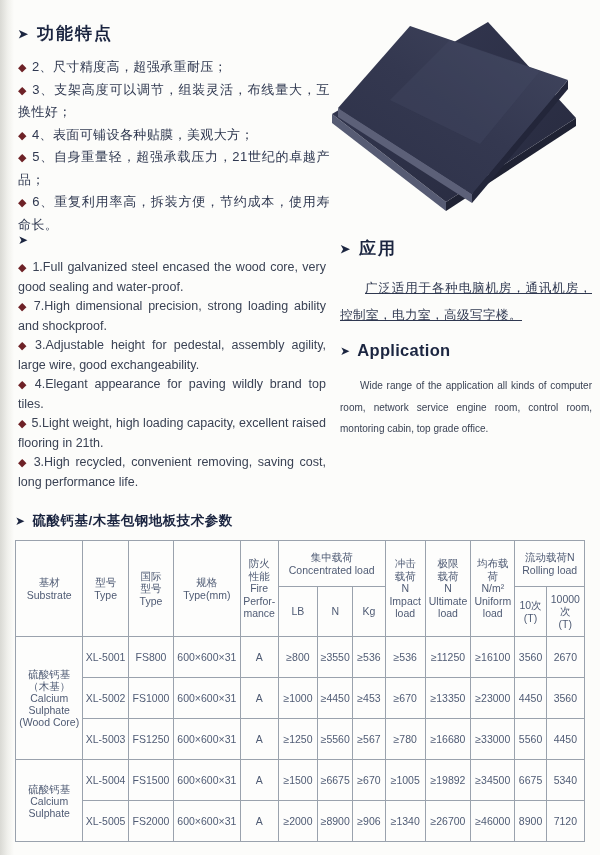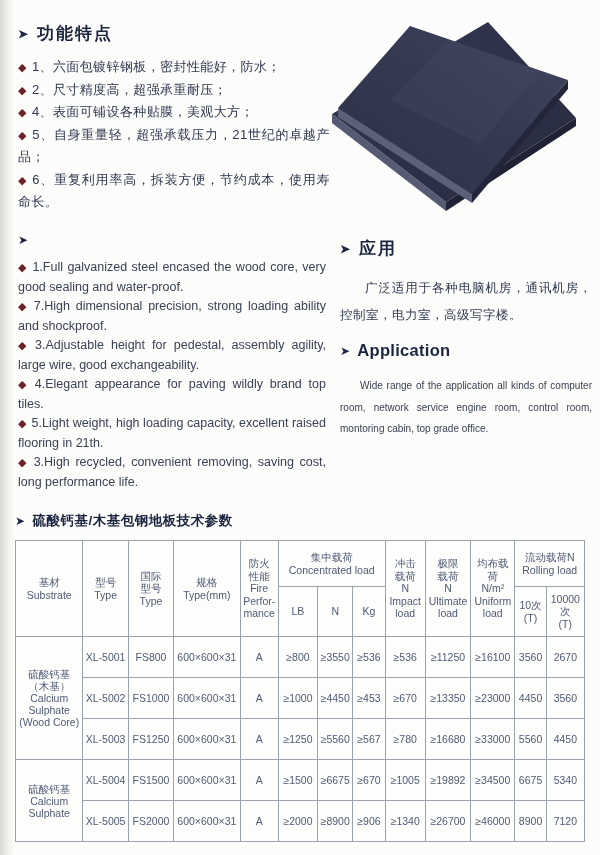--- a/index.html
+++ b/index.html
@@ -37,21 +37,21 @@
 
   
   .char-list { margin-top:12px; }
   .char-list p {
     font-size:12.5px; line-height:19.5px; color:#3a4254; text-align:justify;
   }
 
   
   .para-cn {
     margin-top:15px; font-size:12.5px; line-height:27px; color:#2f3850;
-    text-indent:2em; text-align:justify; letter-spacing:0.5px;
+    text-indent:2em; text-align:justify; letter-spacing:0.5px;text-decoration:underline;
   }
   .para-en {
     margin-top:15px; font-size:10px; line-height:21.5px; color:#3a4254;
     text-indent:2em; text-align:justify;
   }
 
   
   .photo svg { display:block; }
 
   
@@ -75,22 +75,22 @@
 <body>
 
 <div class="page-edge"></div>
 
 <div class="blk" style="left:18px; top:22px; width:312px;">
   <div class="hd hd-cn">
     <span class="arrow">➤</span>
     <span>功能特点</span>
   </div>
   <div class="features-list">
-    <p><span class="diamond">◆</span><span>1、六面包镀锌钢板，密封性能好，防水；</span></p>
     <p><span class="diamond">◆</span><span>2、尺寸精度高，超强承重耐压；</span></p>
+    <p><span class="diamond">◆</span><span>3、支架高度可以调节，组装灵活，布线量大，互换性好；</span></p>
     <p><span class="diamond">◆</span><span>4、表面可铺设各种贴膜，美观大方；</span></p>
     <p><span class="diamond">◆</span><span>5、自身重量轻，超强承载压力，21世纪的卓越产品；</span></p>
     <p><span class="diamond">◆</span><span>6、重复利用率高，拆装方便，节约成本，使用寿命长。</span></p>
   </div>
 </div>
 
 <div class="blk photo" style="left:330px; top:14px; width:268px; height:212px;">
   <svg width="268" height="212" viewBox="0 0 268 212">
     <defs>
       <linearGradient id="gBot" x1="0" y1="0" x2="1" y2="1">

